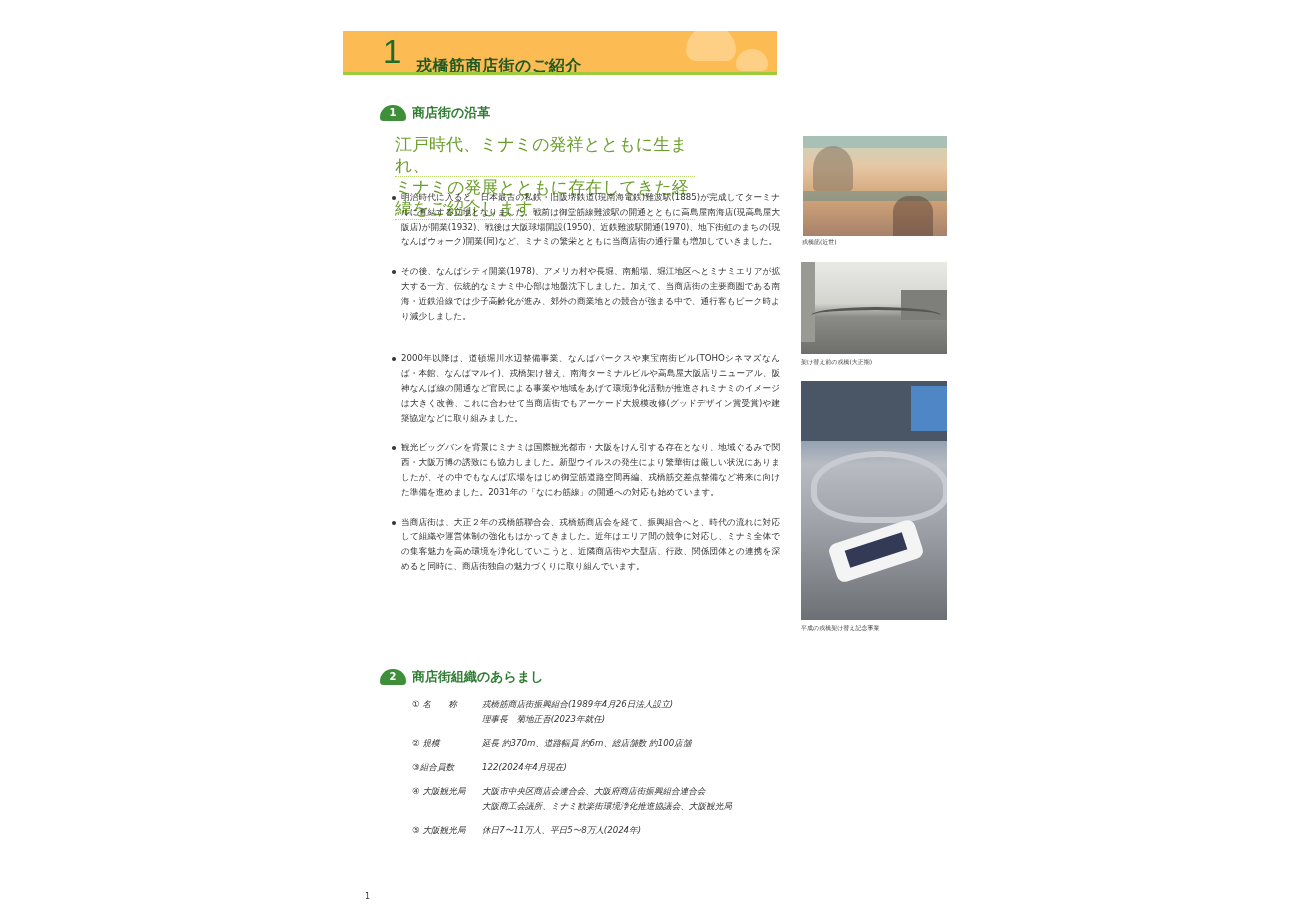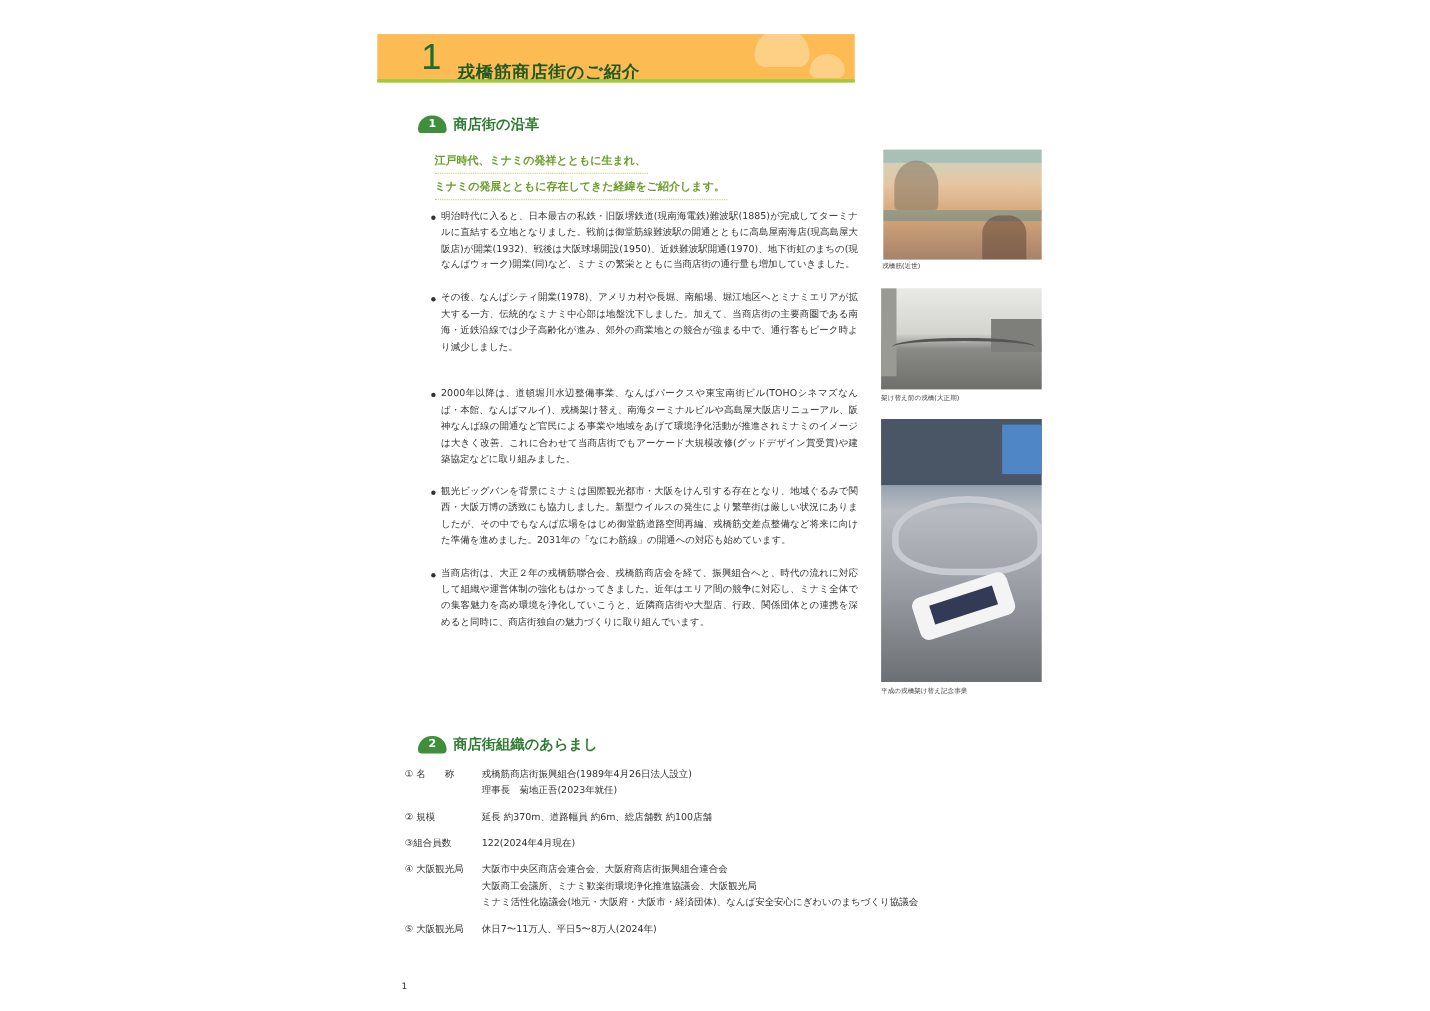--- a/index.html
+++ b/index.html
@@ -21,21 +21,21 @@
                   border-radius: 50% 50% 20% 20% / 70% 70% 30% 30%; }
 
     
     .sec-head { position: absolute; display: flex; align-items: center; }
     .sec-badge { width: 26px; height: 16px; background: #3e8e3a; color: #fff;
                  border-radius: 14px 14px 4px 4px; font-size: 10px; line-height: 16px;
                  text-align: center; font-weight: bold; margin-right: 6px; position: relative; }
     .sec-title { font-size: 13px; color: #2e7d32; font-weight: bold; }
 
     .lead { position: absolute; left: 395px; top: 134px; width: 300px; }
-    .lead-line { font-size: 10px; color: #6a9e2a; font-weight: bold; line-height: 21px;
+    .lead-line { font-size: 17px; color: #6a9e2a; font-weight: normal; line-height: 21px;
                  border-bottom: 1px dotted #b9d66b; display: inline-block; padding-right: 2px; }
 
     .bullets { position: absolute; left: 392px; top: 190px; width: 388px; list-style: none;
                margin: 0; padding: 0; }
     .bullet { position: relative; padding-left: 9px; font-size: 8.6px; line-height: 14.8px;
               color: #333; margin-bottom: 14px; text-align: justify; }
     .bullet::before { content: ""; position: absolute; left: 0; top: 6px; width: 4px; height: 4px;
                       background: #333; border-radius: 50%; }
 
     
@@ -43,21 +43,21 @@
     .photo-caption { position: absolute; font-size: 6px; color: #444; white-space: nowrap; }
     .photo1 { left: 803px; top: 136px; width: 144px; height: 100px;
               background: linear-gradient(180deg, #c8d4c2 0%, #e6c7a4 30%, #d3a67a 60%, #a7826a 100%); }
     .photo2 { left: 801px; top: 262px; width: 146px; height: 92px;
               background: linear-gradient(180deg, #e9e9e6 0%, #d4d4cf 45%, #8a8a86 60%, #6e6e6a 100%); }
     .photo3 { left: 801px; top: 381px; width: 146px; height: 239px;
               background: linear-gradient(180deg, #5a6c80 0%, #7d8fa6 18%, #b8bcc2 35%, #9fa2a8 60%, #6c6f74 100%); }
     .ph-detail { position: absolute; }
 
     
-    .org { position: absolute; left: 368px; top: 697px; width: 570px; }
+    .org { position: absolute; left: 412px; top: 697px; width: 570px; font-style: italic; }
     .org-row { display: flex; margin-bottom: 9px; }
     .org-label { width: 70px; font-size: 8.6px; line-height: 15px; color: #333; white-space: pre; }
     .org-values { flex: 1; }
     .org-val { font-size: 8.6px; line-height: 15px; color: #333; white-space: nowrap; }
 
     .page-num { position: absolute; left: 365px; top: 892px; font-size: 8px; color: #333; }
   </style>
 </head>
 <body>
 
@@ -135,21 +135,20 @@
       <div class="org-label">③組合員数</div>
       <div class="org-values">
         <div class="org-val">122(2024年4月現在)</div>
       </div>
     </div>
     <div class="org-row">
       <div class="org-label">④ 大阪観光局</div>
       <div class="org-values">
         <div class="org-val">大阪市中央区商店会連合会、大阪府商店街振興組合連合会</div>
         <div class="org-val">大阪商工会議所、ミナミ歓楽街環境浄化推進協議会、大阪観光局</div>
-        <div class="org-val">ミナミ活性化協議会(地元・大阪府・大阪市・経済団体)、なんば安全安心にぎわいのまちづくり協議会</div>
       </div>
     </div>
     <div class="org-row">
       <div class="org-label">⑤ 大阪観光局</div>
       <div class="org-values">
         <div class="org-val">休日7〜11万人、平日5〜8万人(2024年)</div>
       </div>
     </div>
   </div>
 

